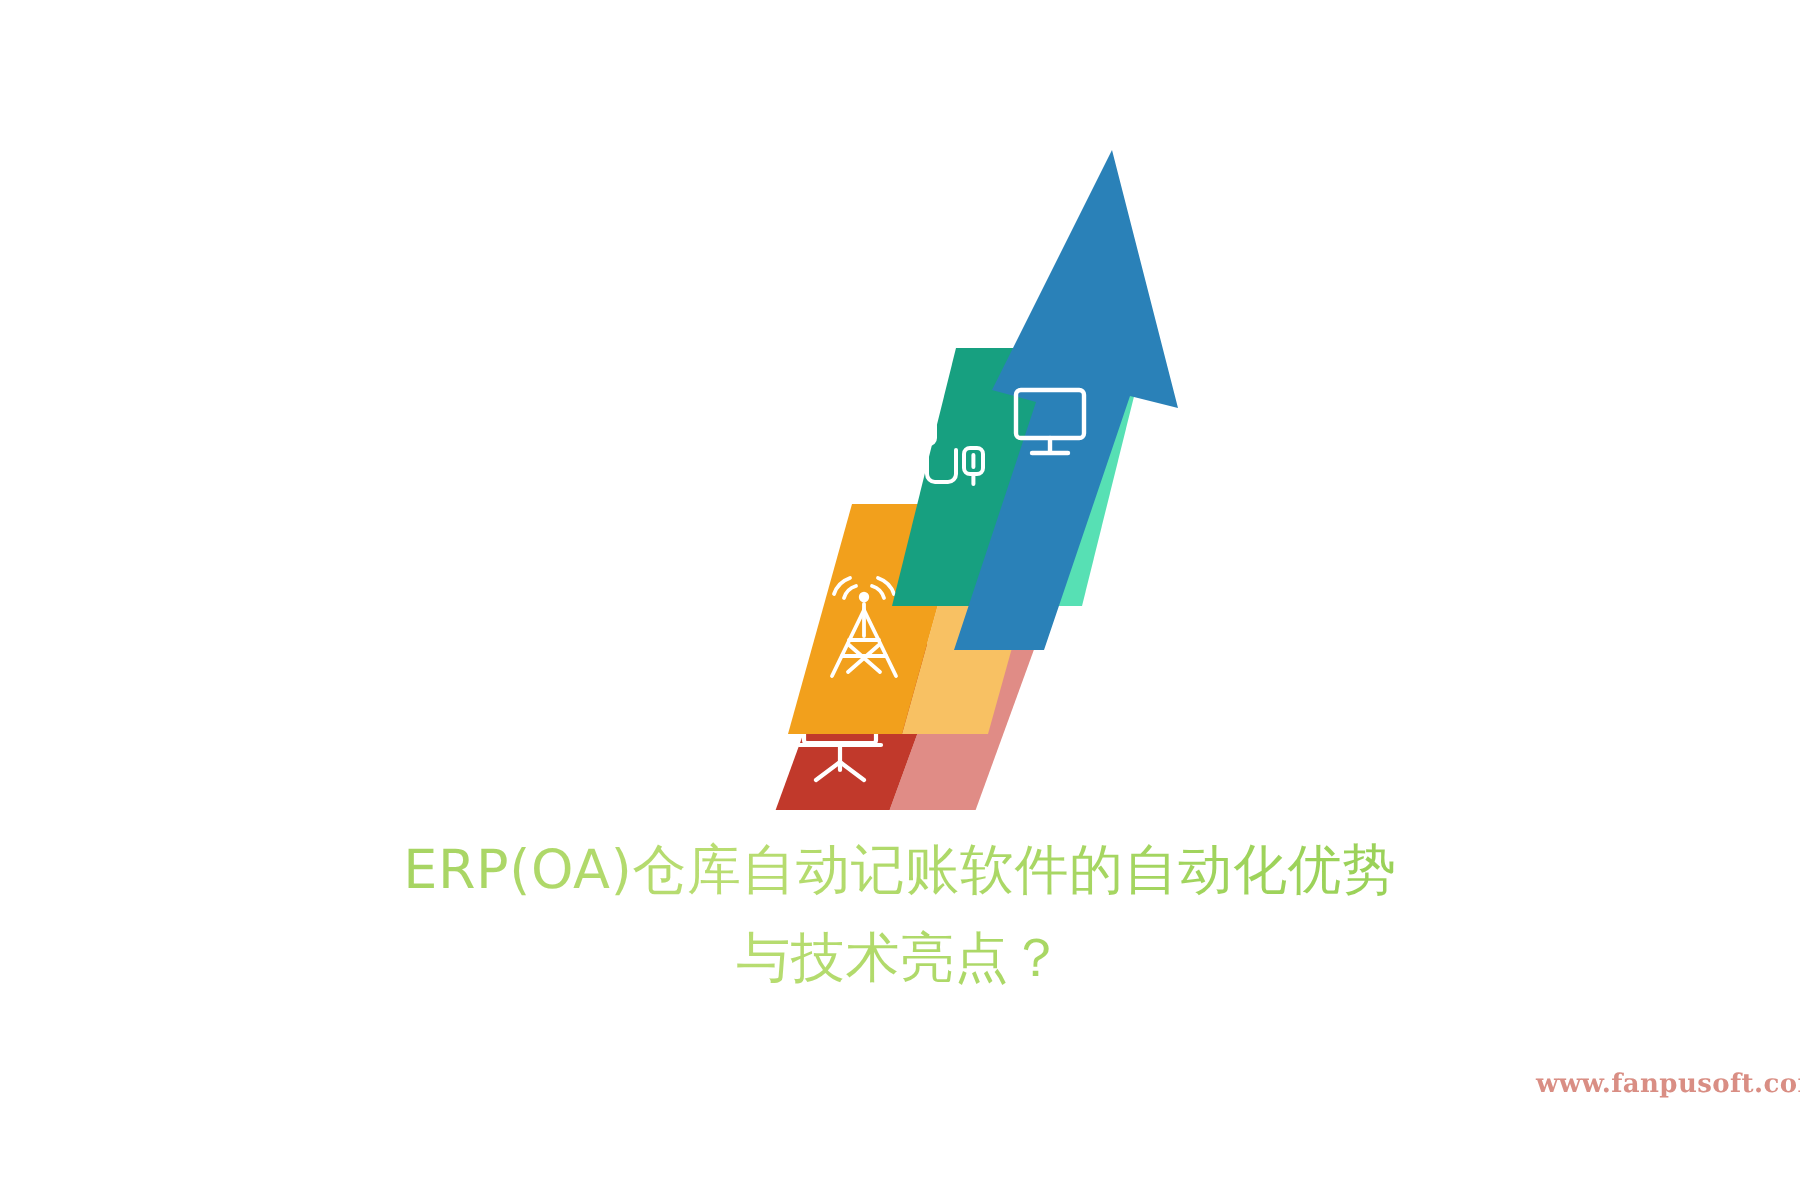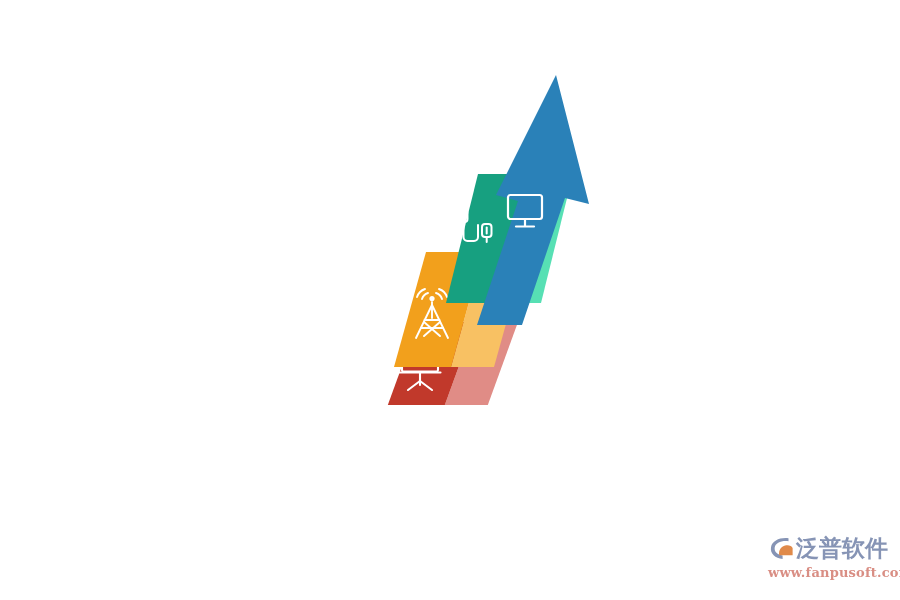--- a/index.html
+++ b/index.html
@@ -158,27 +158,22 @@
         <g transform="translate(208,125)" fill="none" stroke="#ffffff" stroke-width="2.2" stroke-linecap="round" stroke-linejoin="round">
           <rect x="0" y="0" width="34" height="24" rx="2.4"></rect>
           <line x1="17" y1="24" x2="17" y2="31"></line>
           <line x1="8" y1="31.5" x2="26" y2="31.5"></line>
         </g>
       </g>
 
     </svg>
   </div>
 
+  <div id="headline">
+    <span class="hl-line">ERP(OA)仓库自动记账软件的自动化优势</span>
+    <span class="hl-line">与技术亮点？</span>
+  </div>
 
   <div id="brand-logo">
-    <div class="logo-row">
-      <span class="logo-mark">
-        <svg viewBox="0 0 26 26" xmlns="http://www.w3.org/2000/svg" aria-hidden="true">
-          <path d="M20.5,3.2 C12,2.2 4.2,5.6 3.0,12.2 C1.9,18.4 7.4,23.6 14.6,23.9 L14.6,20.4 C9.4,20.0 6.0,16.7 6.7,12.6 C7.5,8.0 13.3,5.4 20.5,6.3 Z" fill="#8694b5"></path>
-          <path d="M11.2,20.2 C10.2,15.6 13.1,11.2 18.1,10.3 C21.1,9.8 23.6,10.9 24.6,12.9 L24.6,20.2 Z" fill="#e08a4a"></path>
-        </svg>
-      </span>
-      <span class="logo-wordmark">泛普软件</span>
-    </div>
     <div class="logo-url">www.fanpusoft.com</div>
   </div>
 
 </div>
 
 </body></html>

